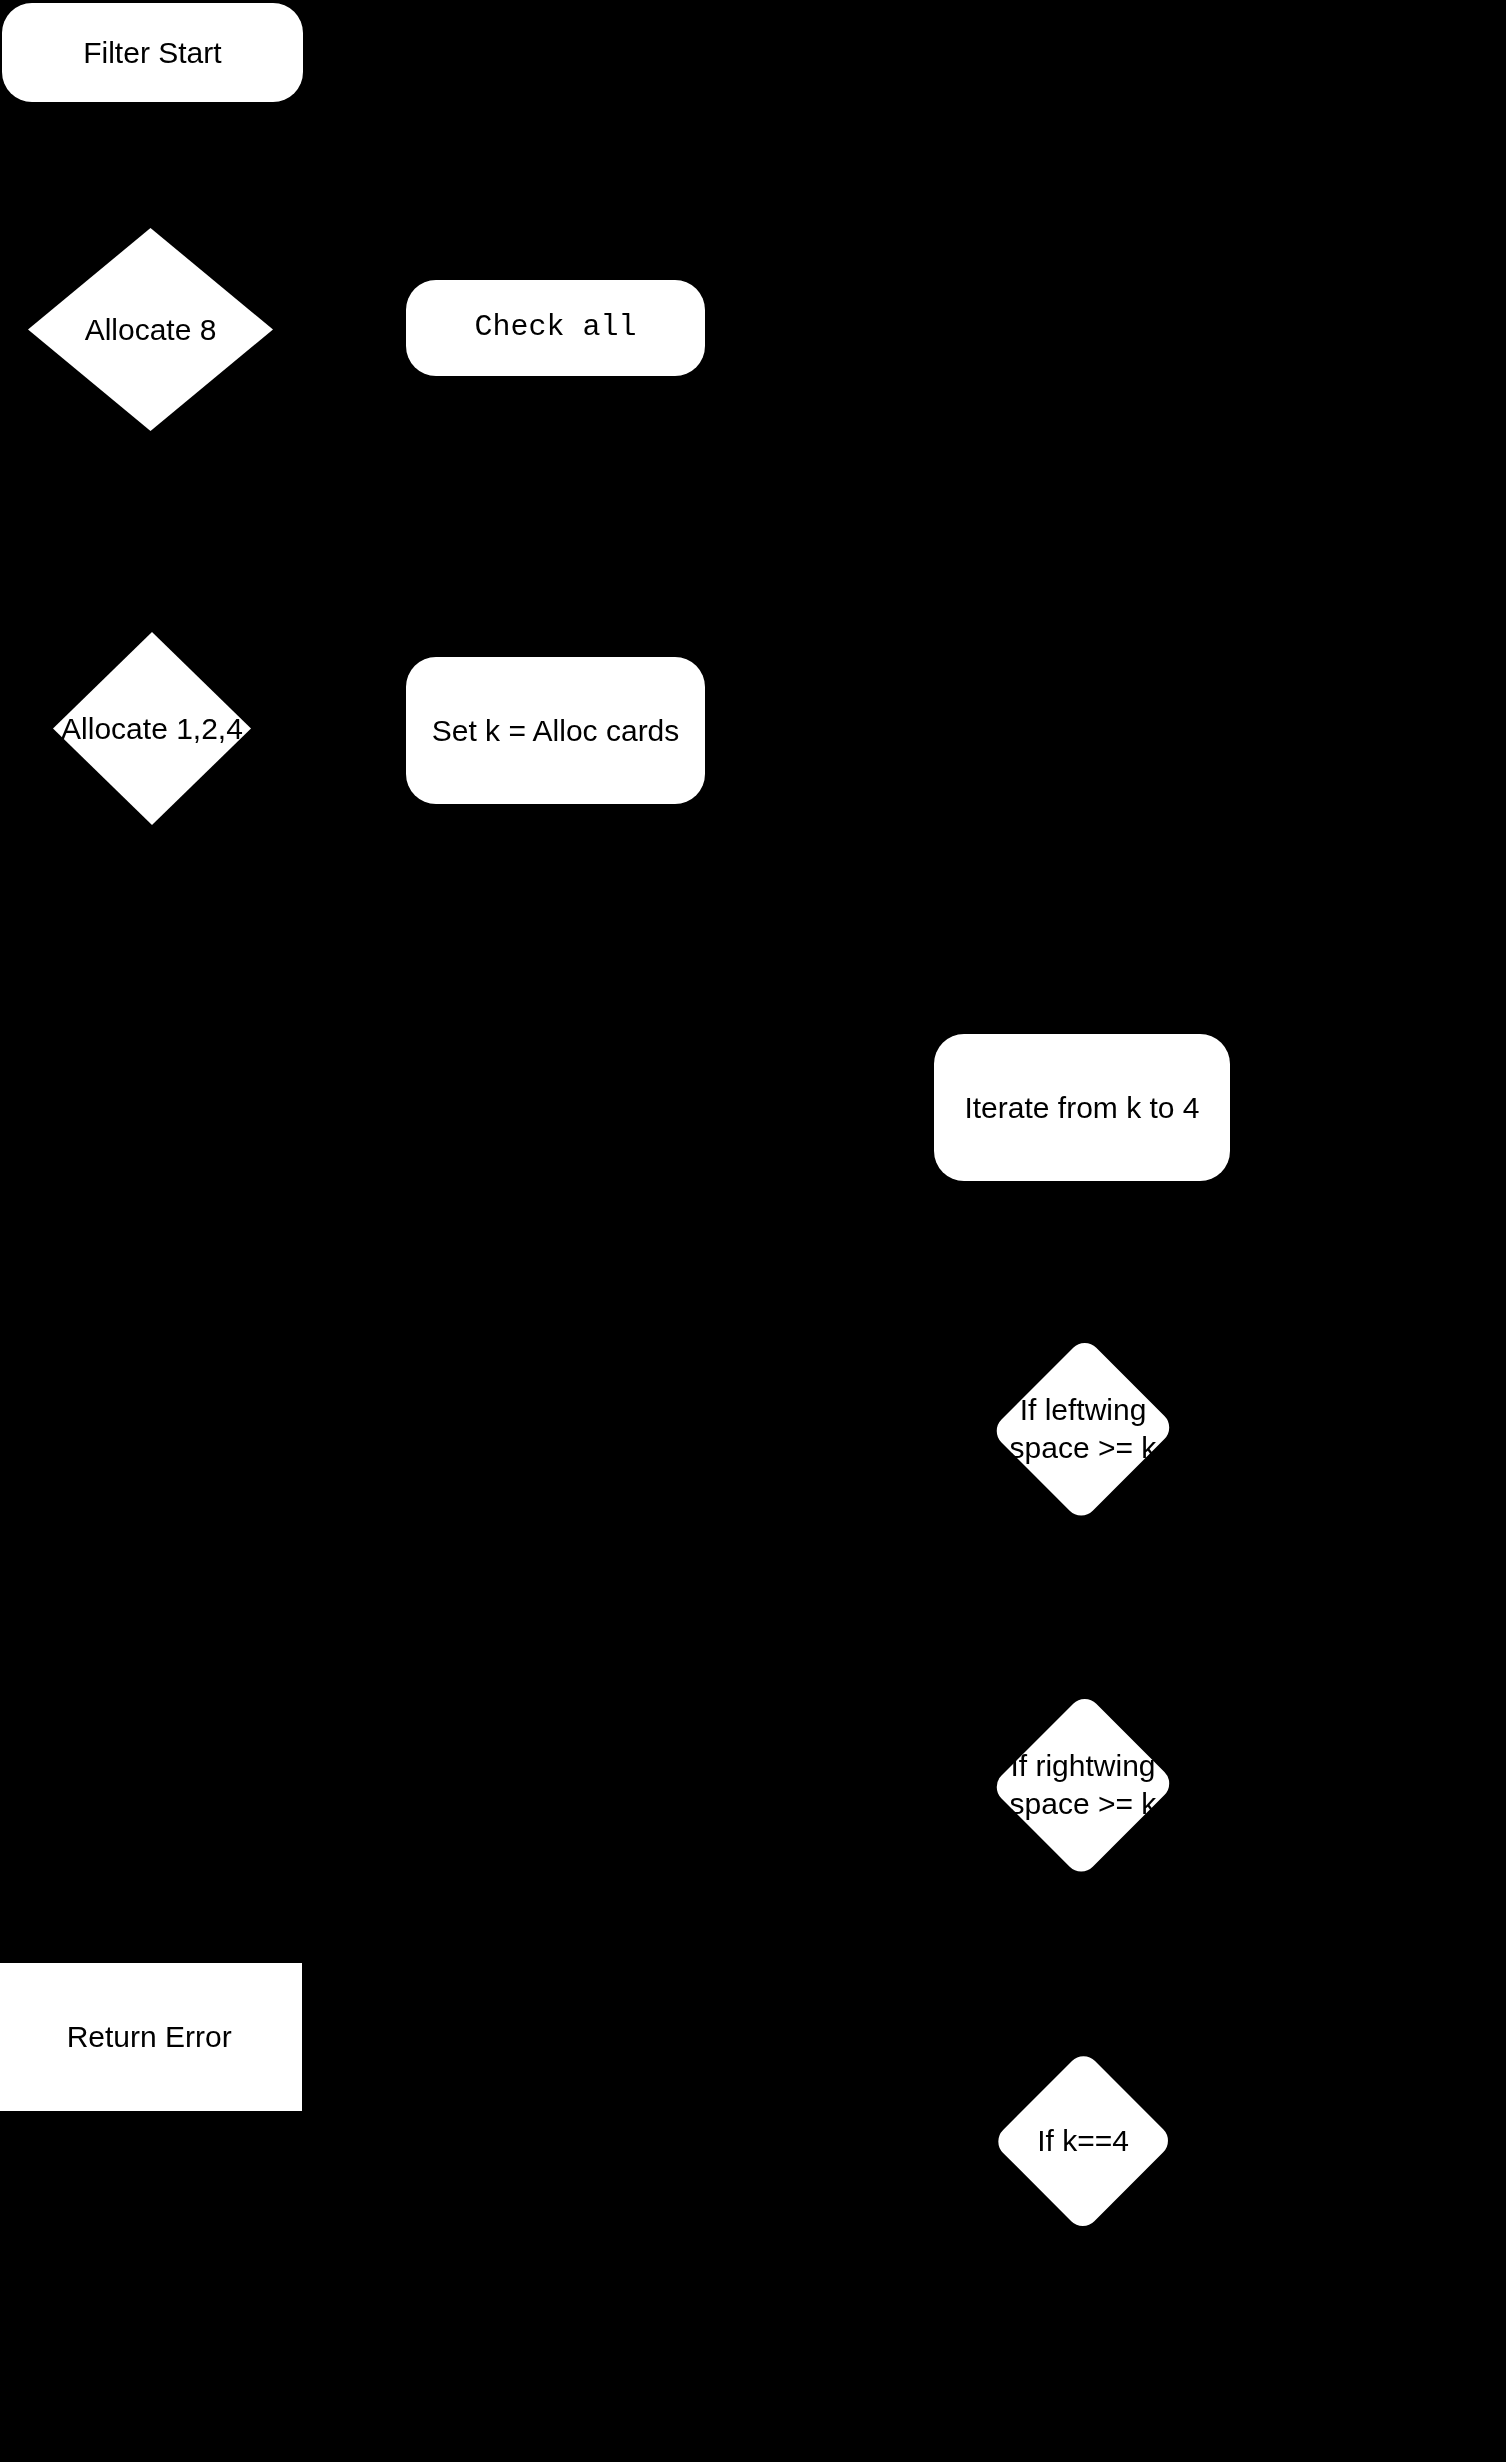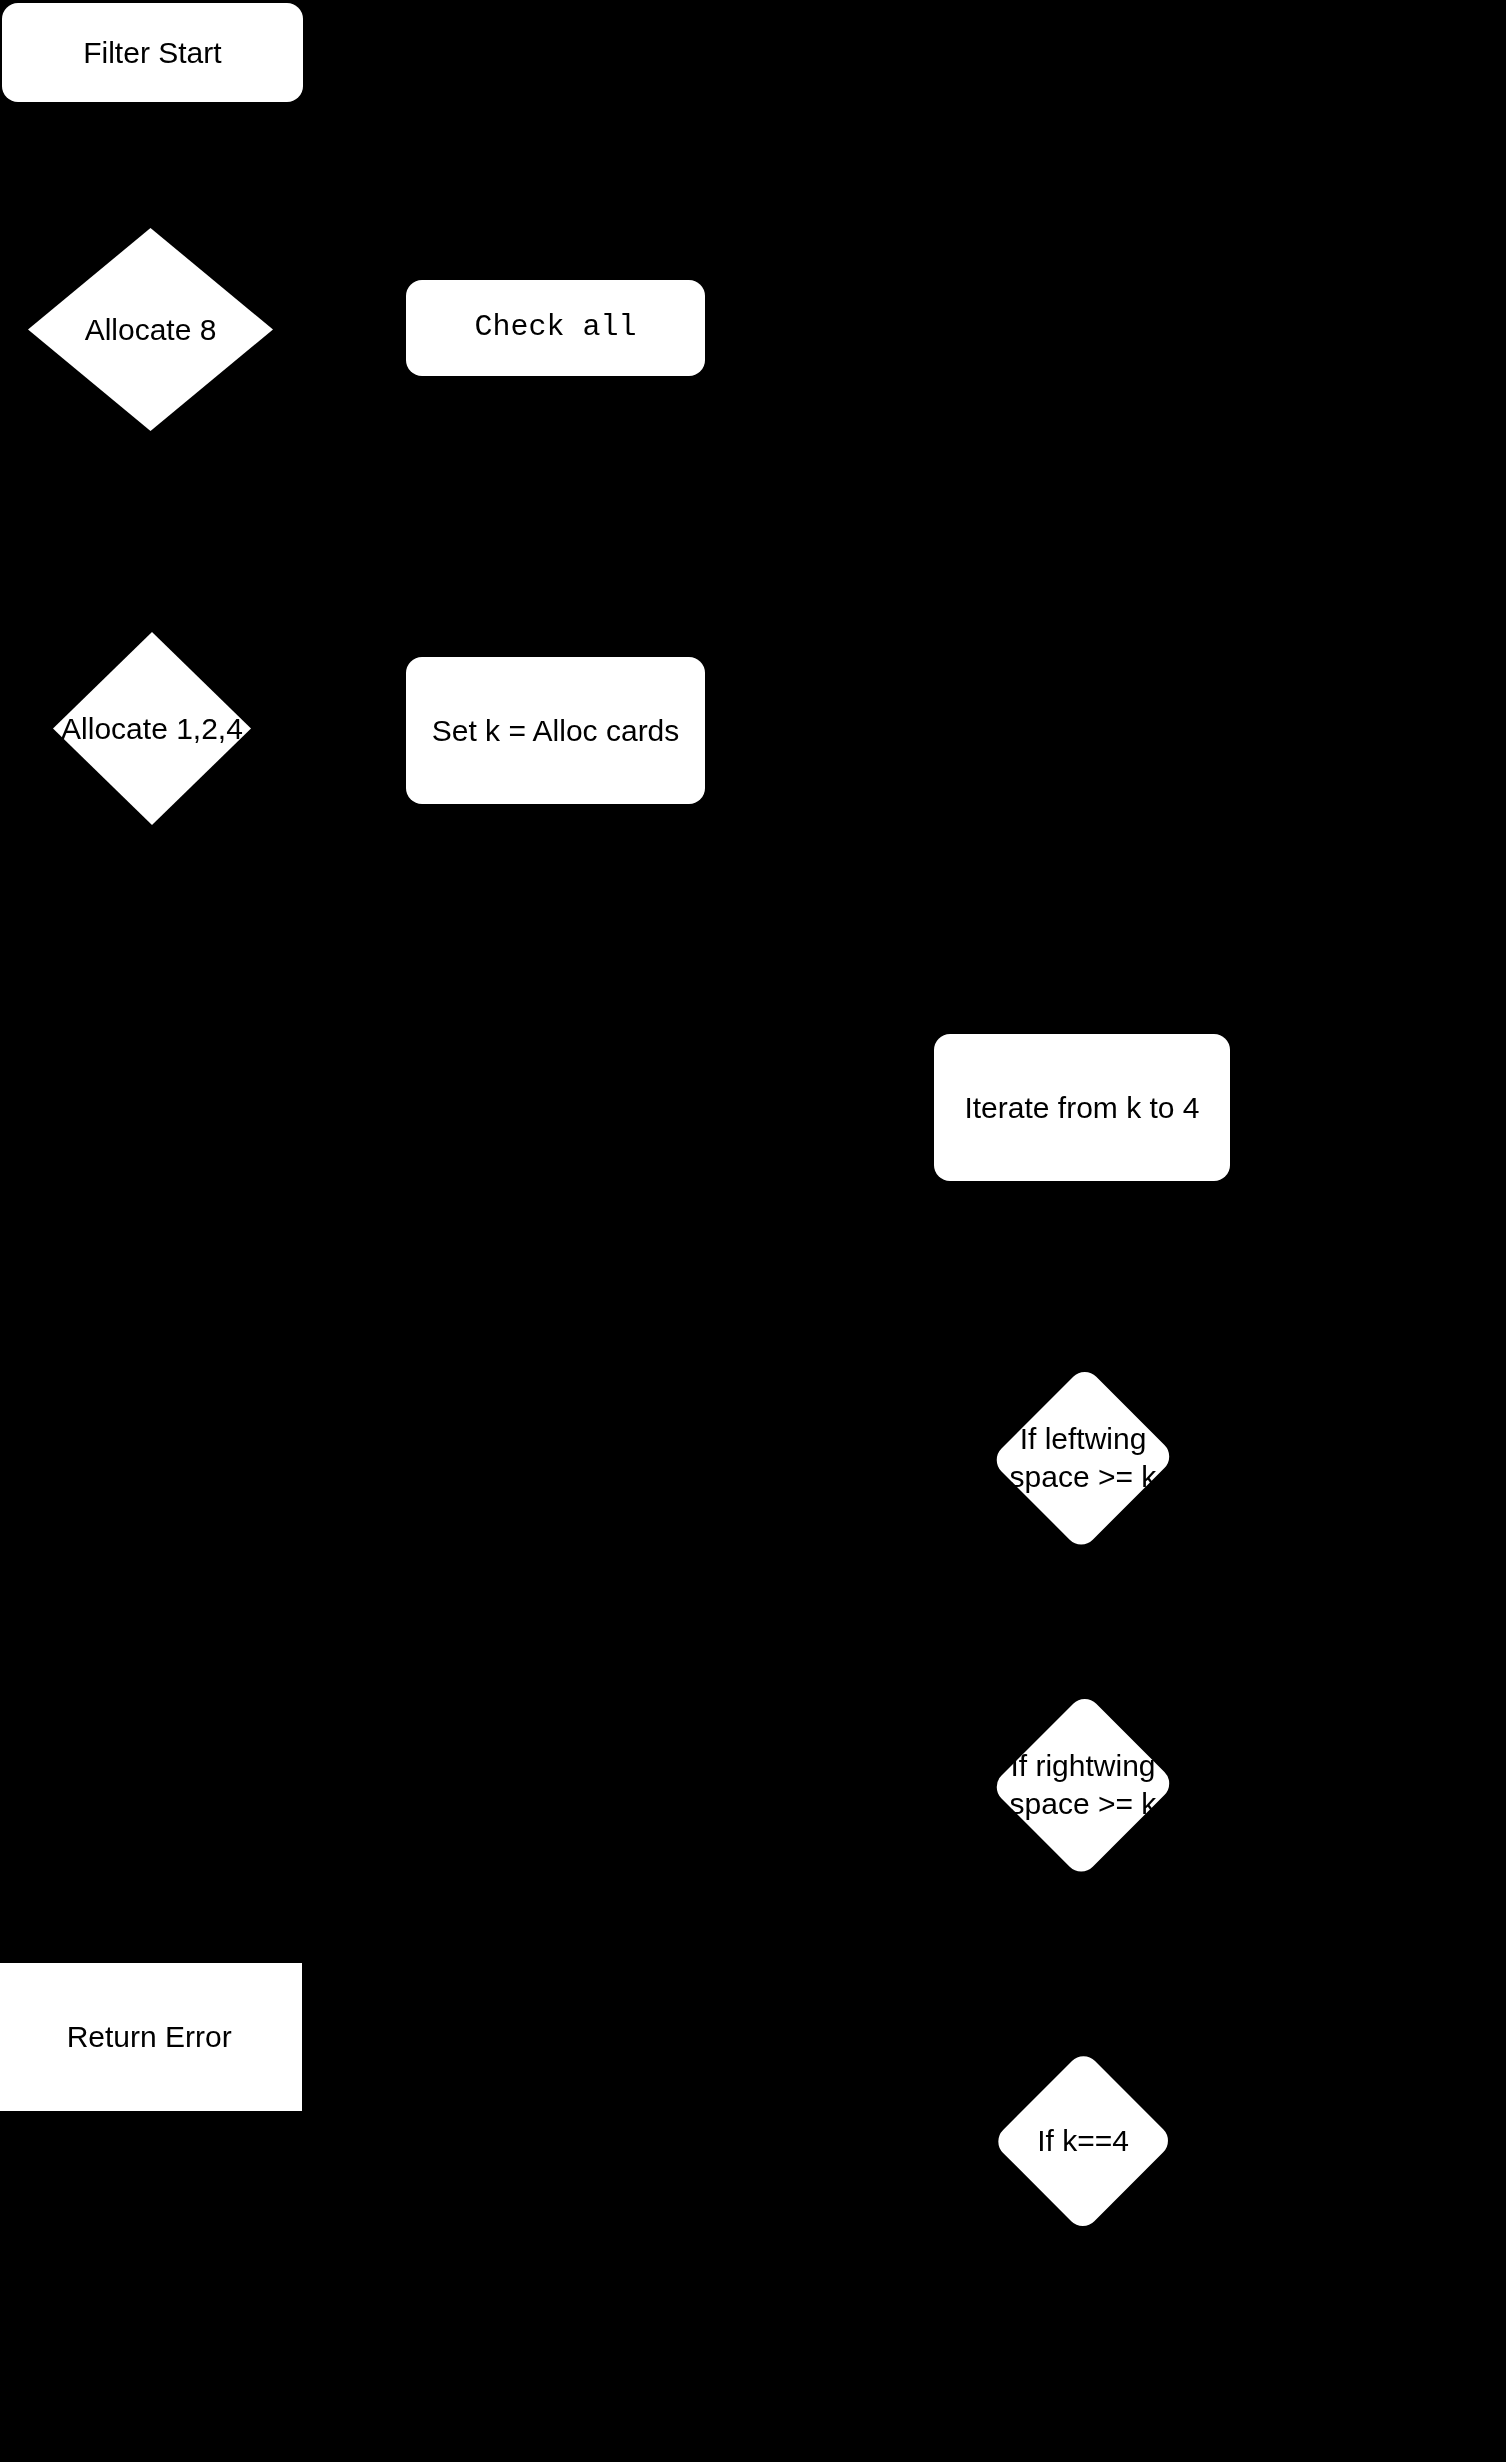--- a/index.html
+++ b/index.html
@@ -24,21 +24,21 @@
     text-align: center;
     color: #000000;
     font-family: "Liberation Sans", sans-serif;
     font-size: 30px;
     line-height: 1.25;
     white-space: nowrap;
   }
   
   .node.rounded-rect {
     background: #ffffff;
-    border-radius: 16px;
+    border-radius: 30px;
   }
   
   .node.rect {
     background: #ffffff;
     border-radius: 0;
   }
   
   .node.diamond {
     background: transparent;
   }
@@ -92,21 +92,21 @@
     <div class="node diamond" style="left: 53px; top: 632px; width: 198px; height: 193px;">
       <div class="diamond-shape"></div>
       <span class="node-label">Allocate 1,2,4</span>
     </div>
     <div class="node rounded-rect" style="left: 406px; top: 657px; width: 299px; height: 147px;">
       <span class="node-label">Set k = Alloc cards</span>
     </div>
     <div class="node rounded-rect" style="left: 934px; top: 1034px; width: 296px; height: 147px; text-align: right;">
       <span class="node-label">Iterate from k to 4</span>
     </div>
-    <div class="node diamond" style="left: 992px; top: 1363px; width: 182px; height: 189px;">
+    <div class="node diamond" style="left: 992px; top: 1334px; width: 182px; height: 189px;">
       <div class="diamond-shape soft"></div>
       <span class="node-label">If leftwing
 space &gt;= k</span>
     </div>
     <div class="node diamond" style="left: 992px; top: 1690px; width: 182px; height: 189px;">
       <div class="diamond-shape soft"></div>
       <span class="node-label">If rightwing
 space &gt;= k</span>
     </div>
     <div class="node rect" style="left: -3.8px; top: 1963px; width: 306px; height: 148px;">

